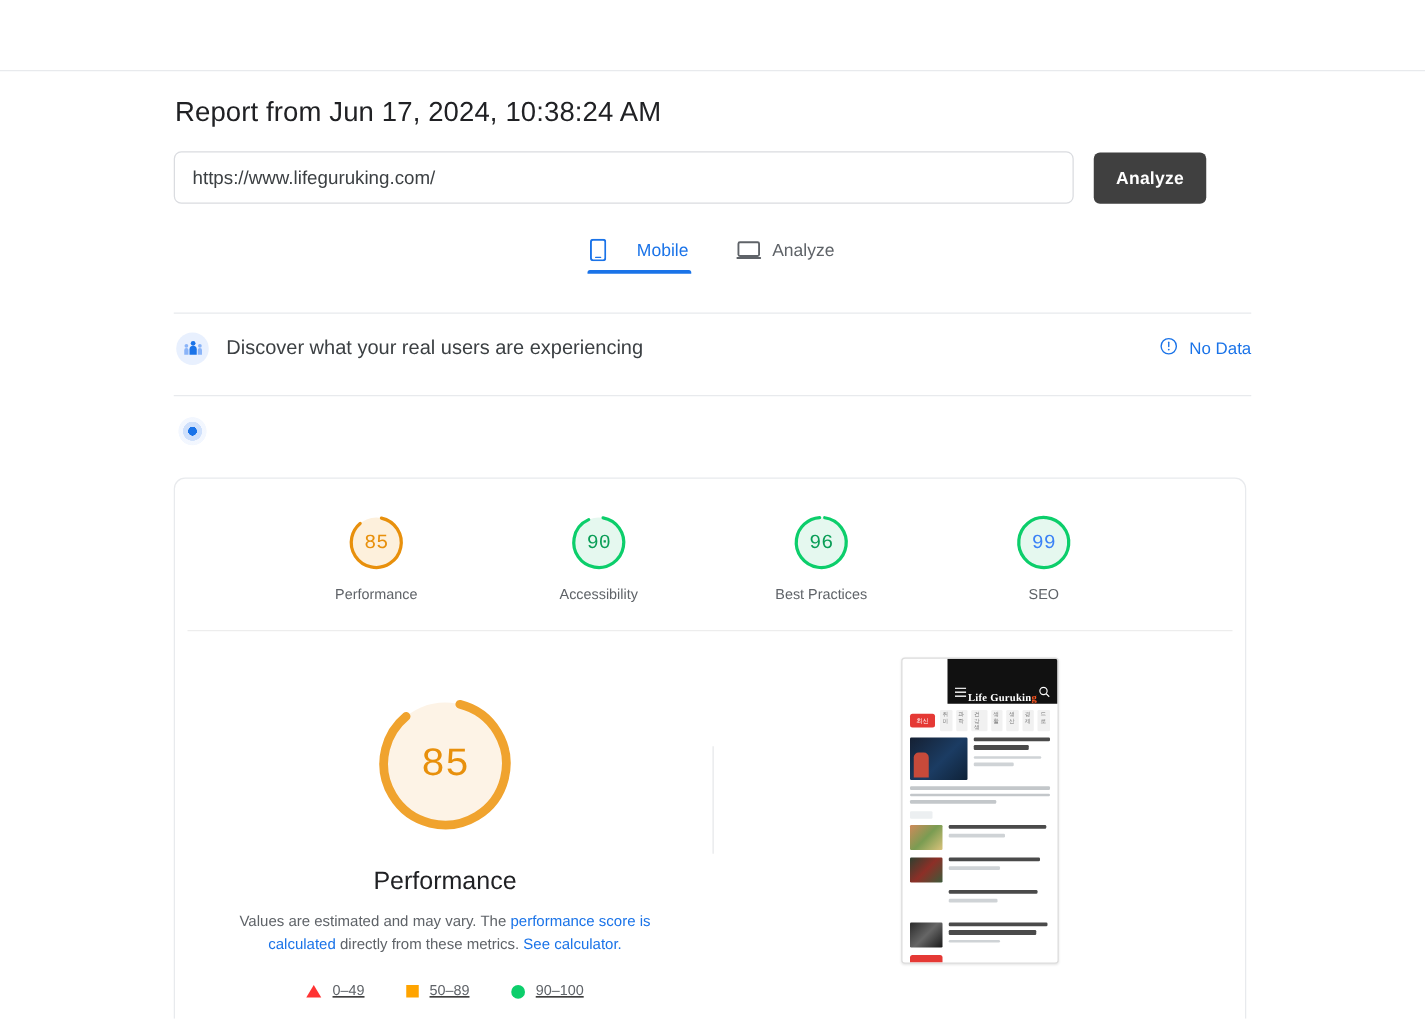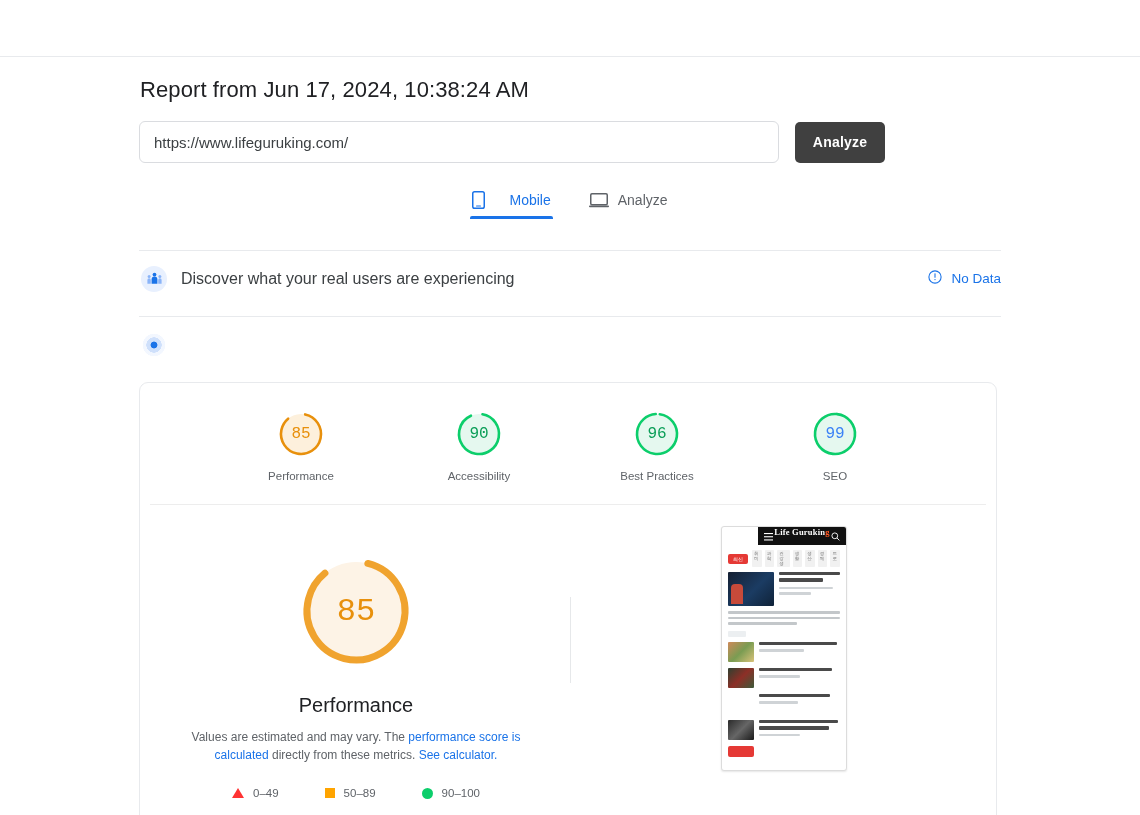--- a/index.html
+++ b/index.html
@@ -24,21 +24,21 @@
   }
 
   .report-title {
     font-size: 22px; color: #202124; font-weight: 400;
     letter-spacing: 0.1px; margin: 18px 0 0 1px; line-height: 30px;
   }
 
   
   .url-row { display: flex; align-items: center; margin-top: 16px; }
   .url-input {
-    width: 640px; height: 42px;
+    width: 720px; height: 42px;
     border: 1px solid #dadce0; border-radius: 6px;
     background: #fff; color: #3c4043;
     font-size: 15px; font-family: "Liberation Sans", sans-serif;
     padding: 0 14px; outline: none;
   }
   .analyze-btn {
     margin-left: 16px; width: 90px; height: 41px;
     background: #404040; color: #fff; border: none; border-radius: 5px;
     font-size: 14px; font-weight: bold; letter-spacing: 0.2px;
     font-family: "Liberation Sans", sans-serif; cursor: pointer;
@@ -112,38 +112,38 @@
     position: absolute; inset: 0; display: flex; align-items: center; justify-content: center;
     font-size: 32px; color: #e8900c; font-family: "Liberation Mono", monospace;
   }
   .perf-title { text-align: center; font-size: 20px; color: #202124; margin-top: 25px; font-weight: 400; }
   .perf-desc {
     text-align: center; font-size: 12px; color: #5f6368; line-height: 18px;
     margin: 11px auto 0 auto; width: 360px;
   }
   .perf-desc a { color: #1a73e8; text-decoration: none; }
 
-  .legend { display: flex; justify-content: center; gap: 46px; margin-top: 23px; }
+  .legend { display: flex; justify-content: center; gap: 33px; margin-top: 23px; text-decoration: underline; }
   .legend-item { display: flex; align-items: center; gap: 9px; font-size: 11.5px; color: #5f6368; }
   .sw-tri {
     width: 0; height: 0; border-left: 6px solid transparent; border-right: 6px solid transparent;
     border-bottom: 10px solid #f33; 
   }
   .sw-sq { width: 10px; height: 10px; background: #ffa400; }
   .sw-ci { width: 11px; height: 11px; border-radius: 50%; background: #0cce6b; }
 
   
   .phone {
     width: 126px; height: 245px; background: #fff;
     border: 1px solid #dcdcdc; border-radius: 3px; overflow: hidden;
     box-shadow: 0 1px 2px rgba(0,0,0,0.10);
     display: flex; flex-direction: column;
   }
   .ph-header {
-    height: 18px; background: #111; color: #fff; display: flex; align-items: flex-start;
+    height: 36px; background: #111; color: #fff; display: flex; align-items: flex-end;
     padding: 0 6px; flex: none; margin-left: 36px;
   }
   .ph-title { flex: 1; text-align: center; font-size: 8.5px; font-weight: bold; letter-spacing: 0.2px;
     font-family: "Liberation Serif", serif; }
   .ph-title .accent { color: #ff5722; }
   .ph-body { flex: 1; padding: 5px 6px; overflow: hidden; }
   .ph-badgerow { display: flex; align-items: center; gap: 4px; margin-bottom: 5px; }
   .ph-badge { background: #e53935; color: #fff; font-size: 5px; padding: 2px 5px; border-radius: 2px; }
   .ph-nav { flex: 1; display: flex; justify-content: flex-end; gap: 3px; }
   .ph-nav span { font-size: 4.5px; color: #777; background: #f1f1f1; padding: 1px 2px; border-radius: 1px; }

